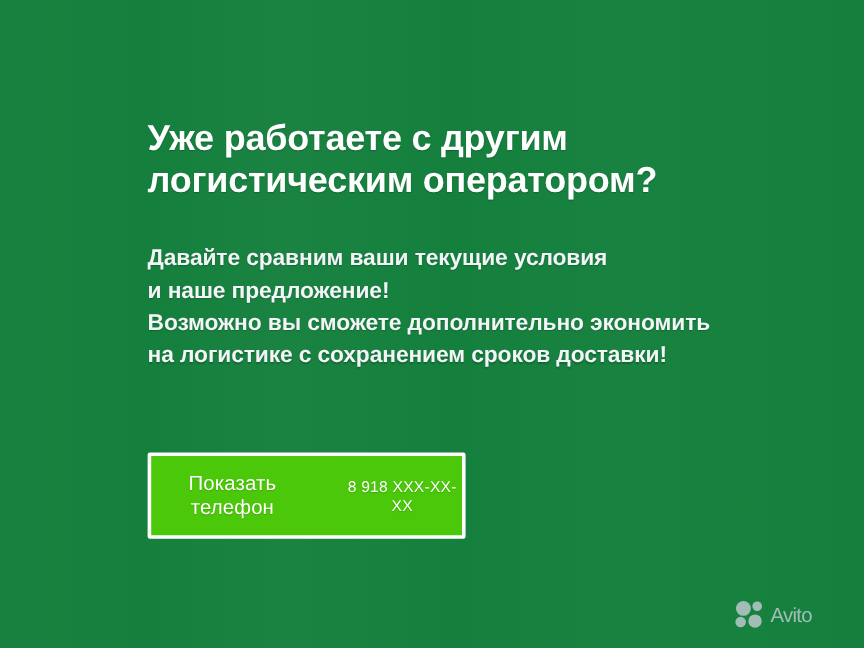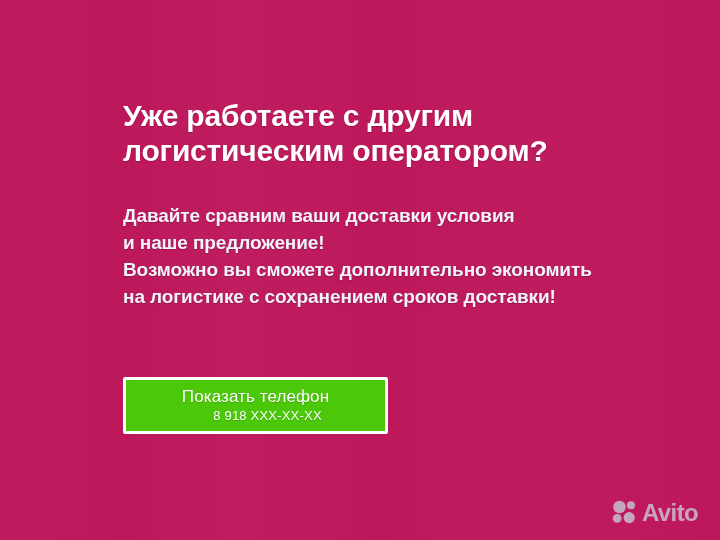--- a/index.html
+++ b/index.html
@@ -13,21 +13,21 @@
     overflow: hidden;
     background: #2b3e61;
     font-family: "Liberation Sans", sans-serif;
     -webkit-font-smoothing: antialiased;
   }
 
   .banner {
     position: relative;
     width: 720px;
     height: 540px;
-    background: #be185d;
+    background: #15803d;
     box-sizing: border-box;
   }
 
   
   .banner::before {
     content: "";
     position: absolute;
     inset: 0;
     background:
       linear-gradient(90deg,
@@ -70,27 +70,27 @@
   }
 
   .para-1 { margin-top: 34px; }
   .para-2 { }
 
   .cta-button {
     position: absolute;
     left: 123px;
     top: 377px;
     width: 265px;
-    height: 57px;
+    height: 72px;
     box-sizing: border-box;
     background: #4cc80a;
     border: 3px solid #ffffff;
     border-radius: 2px;
     display: flex;
-    flex-direction: column;
+    flex-direction: row;
     align-items: center;
     justify-content: center;
     cursor: pointer;
     padding: 0;
     font-family: "Liberation Sans", sans-serif;
   }
   .cta-label {
     color: #ffffff;
     font-size: 17px;
     line-height: 20px;
@@ -114,36 +114,36 @@
     left: 612px;
     top: 500px;
     display: flex;
     align-items: center;
     gap: 4px;
     opacity: 0.78;
   }
   .watermark-mark { display: block; }
   .watermark-text {
     color: #c9ced8;
-    font-size: 24px;
+    font-size: 17px;
     line-height: 23px;
-    font-weight: bold;
+    font-weight: normal;
     letter-spacing: -0.6px;
   }
 </style>
 </head>
 <body>
 
 <div class="banner">
 
   <div class="content">
     <h1 class="headline">Уже работаете с другим
 логистическим оператором?</h1>
 
-    <p class="paragraph para-1">Давайте сравним ваши доставки условия
+    <p class="paragraph para-1">Давайте сравним ваши текущие условия
 и наше предложение!</p>
 
     <p class="paragraph para-2">Возможно вы сможете дополнительно экономить
 на логистике с сохранением сроков доставки!</p>
   </div>
 
   <button class="cta-button">
     <span class="cta-label">Показать телефон</span>
     <span class="cta-phone">8 918 XXX-XX-XX</span>
   </button>

